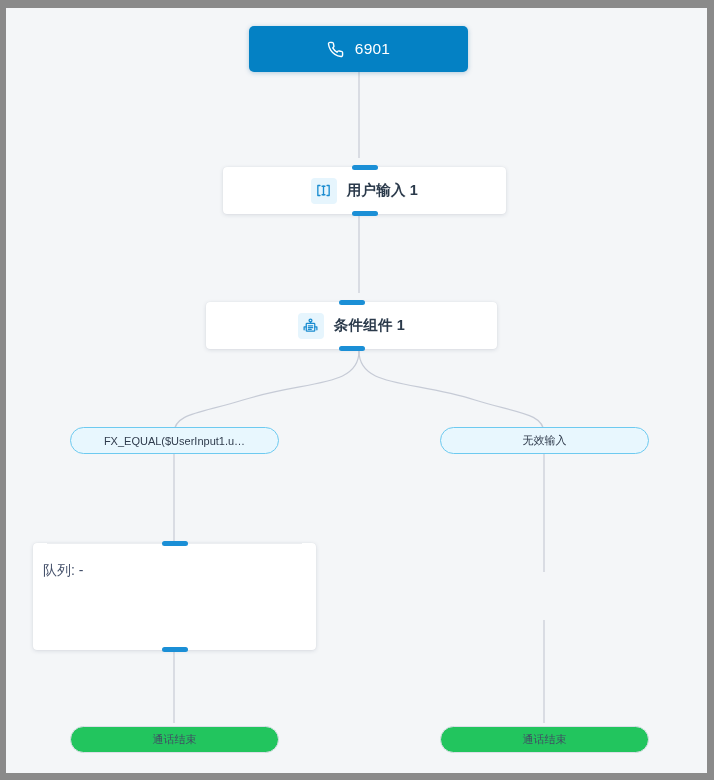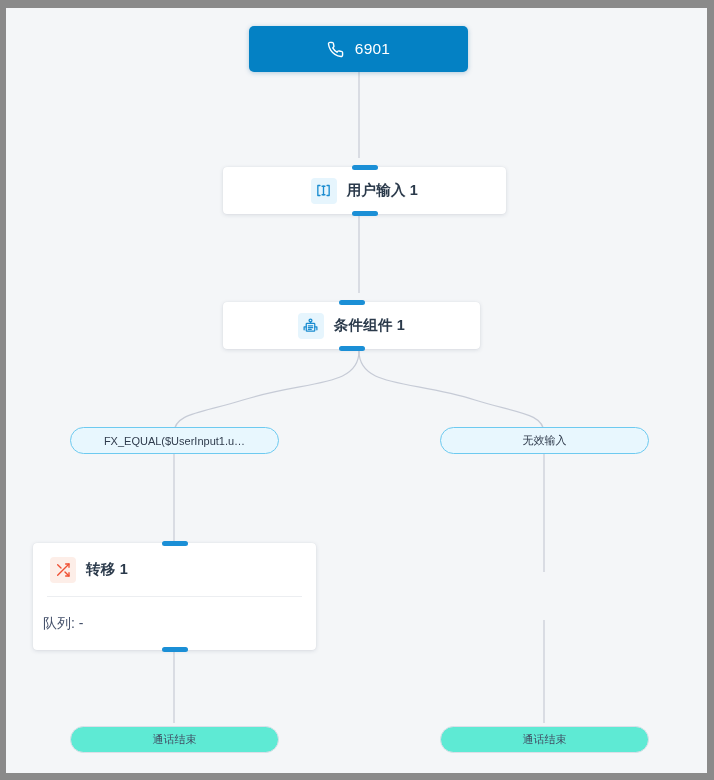--- a/index.html
+++ b/index.html
@@ -126,21 +126,21 @@
     font-size: 11px;
     white-space: nowrap;
     overflow: hidden;
   }
   .pill-branch {
     background: #e8f7fe;
     border: 1px solid #6dcaf0;
     color: #303c4d;
   }
   .pill-end {
-    background: #5eead4;
+    background: #22c55e;
     border: 1px solid #dcdfe8;
     color: #414e64;
   }
   .pill-text {
     overflow: hidden;
     text-overflow: ellipsis;
     white-space: nowrap;
     padding: 0 12px;
   }
 </style>
@@ -190,21 +190,21 @@
             <path d="M12 6v12"></path>
             <path d="M10 6h4"></path>
             <path d="M10 18h4"></path>
           </svg>
         </span>
         <span class="node-title">用户输入 1</span>
       </div>
       <div class="port bottom"></div>
     </div>
 
-    <div class="node" style="left:217px; top:294px; width:257px; height:47px;">
+    <div class="node" style="left:200px; top:294px; width:291px; height:47px;">
       <div class="port top"></div>
       <div class="node-row">
         <span class="icon-box blue">
           <svg width="17" height="17" viewBox="0 0 24 24" fill="none" stroke="#1a8cd0" stroke-width="1.8" stroke-linecap="round" stroke-linejoin="round">
             <rect x="6" y="9" width="12" height="11" rx="1"></rect>
             <path d="M9 12.5h6M9 15h6M9 17.5h4"></path>
             <circle cx="12" cy="5" r="2"></circle>
             <path d="M12 7v2"></path>
             <path d="M6 14H3v4"></path>
             <path d="M18 14h3v4"></path>
@@ -218,32 +218,20 @@
     <div class="pill pill-branch" style="left:64px; top:419px; width:209px; height:27px;">
       <span class="pill-text">FX_EQUAL($UserInput1.u…</span>
     </div>
 
     <div class="pill pill-branch" style="left:434px; top:419px; width:209px; height:27px;">
       <span class="pill-text">无效输入</span>
     </div>
 
     <div class="node" style="left:27px; top:535px; width:283px; height:107px;">
       <div class="port top"></div>
-      <div class="node-row left" style="height:53px;">
-        <span class="icon-box red">
-          <svg width="16" height="16" viewBox="0 0 24 24" fill="none" stroke="#ef5033" stroke-width="2" stroke-linecap="round" stroke-linejoin="round">
-            <path d="M16 3h5v5"></path>
-            <path d="M4 20L21 3"></path>
-            <path d="M21 16v5h-5"></path>
-            <path d="M15 15l6 6"></path>
-            <path d="M4 4l5 5"></path>
-          </svg>
-        </span>
-        <span class="node-title">转移 1</span>
-      </div>
       <div class="node-divider"></div>
       <div class="node-sub">队列: -</div>
       <div class="port bottom"></div>
     </div>
 
 
     <div class="pill pill-end" style="left:64px; top:718px; width:209px; height:27px;">
       <span class="pill-text">通话结束</span>
     </div>
 

